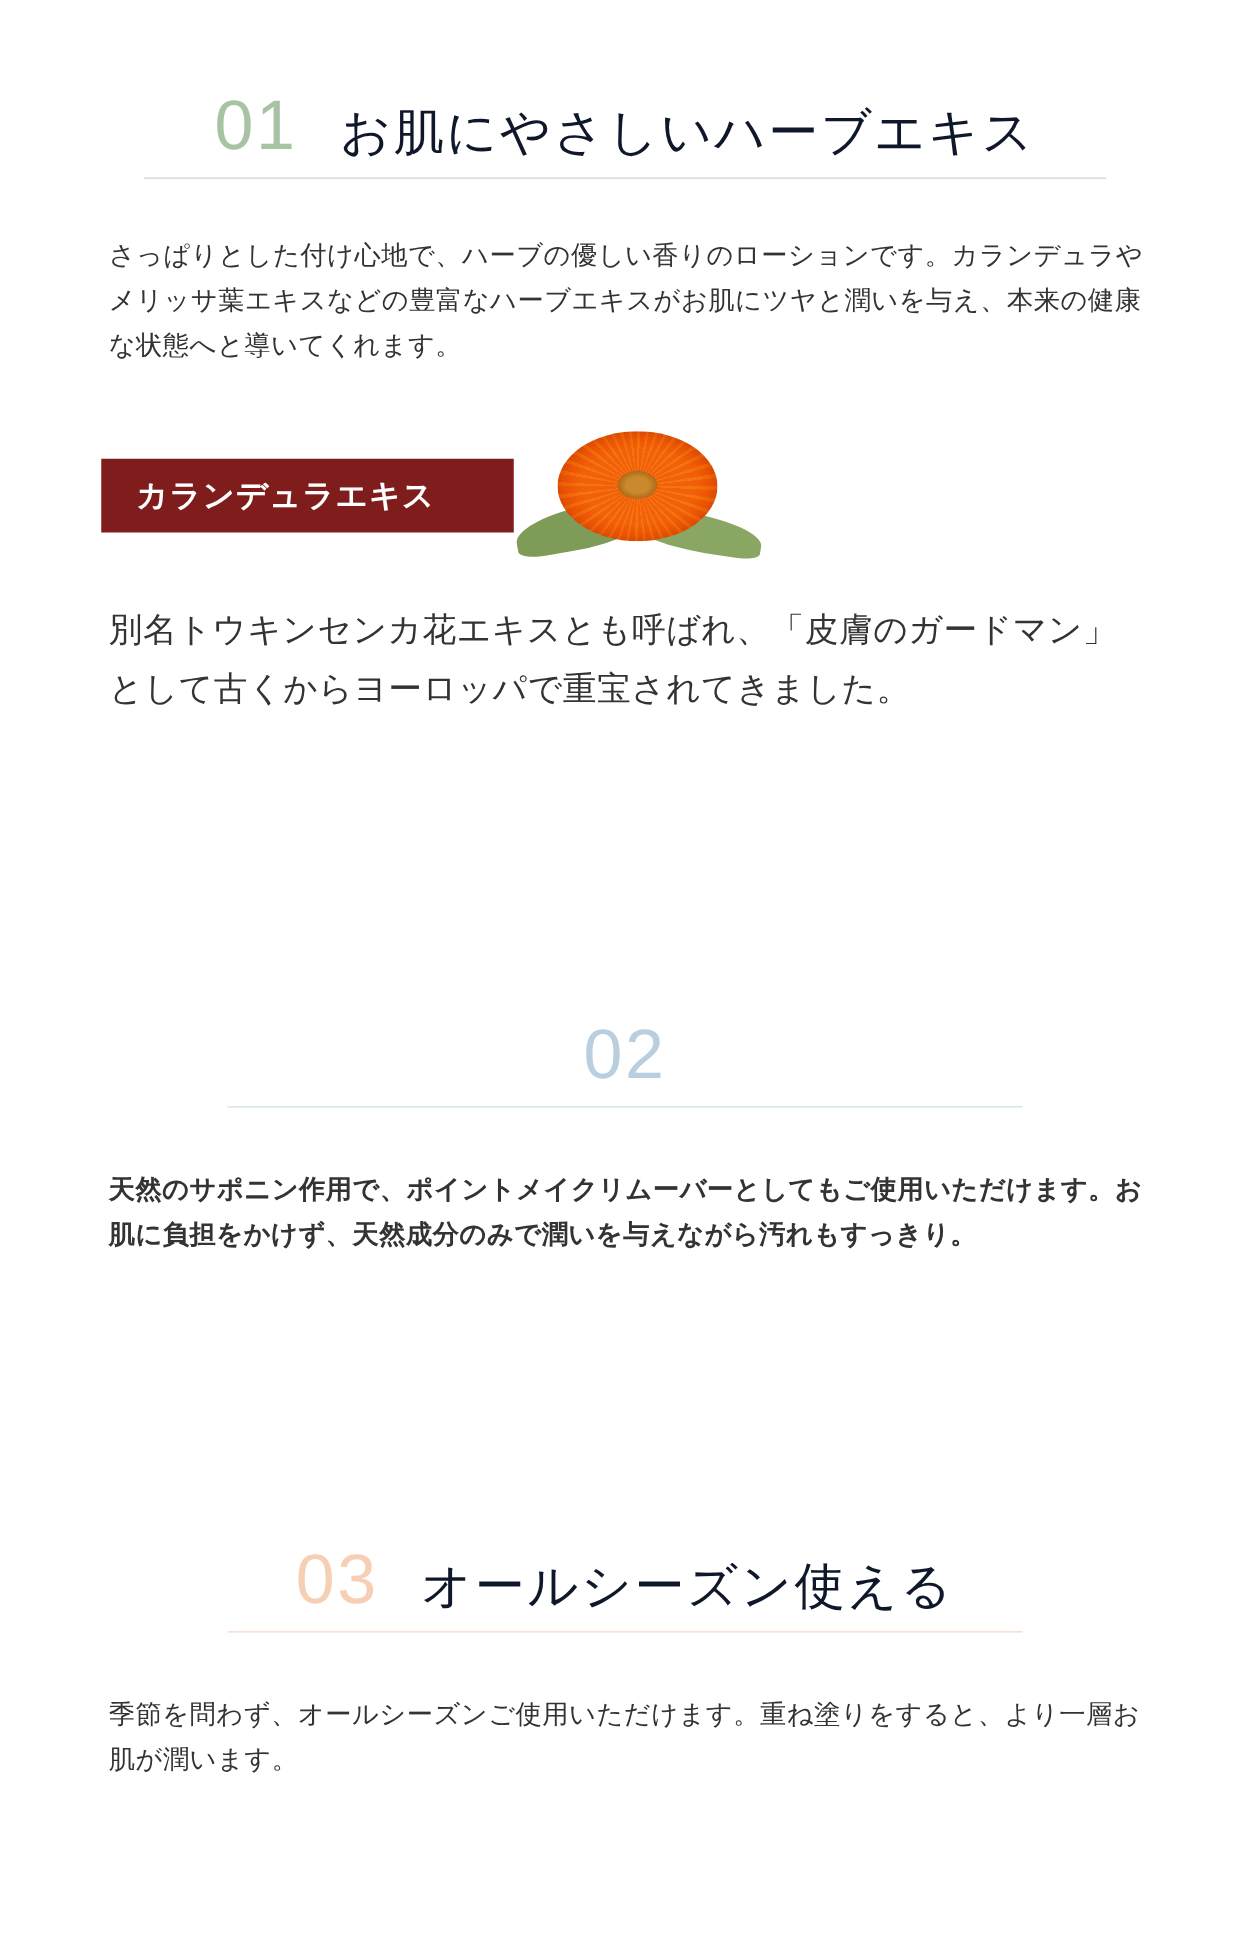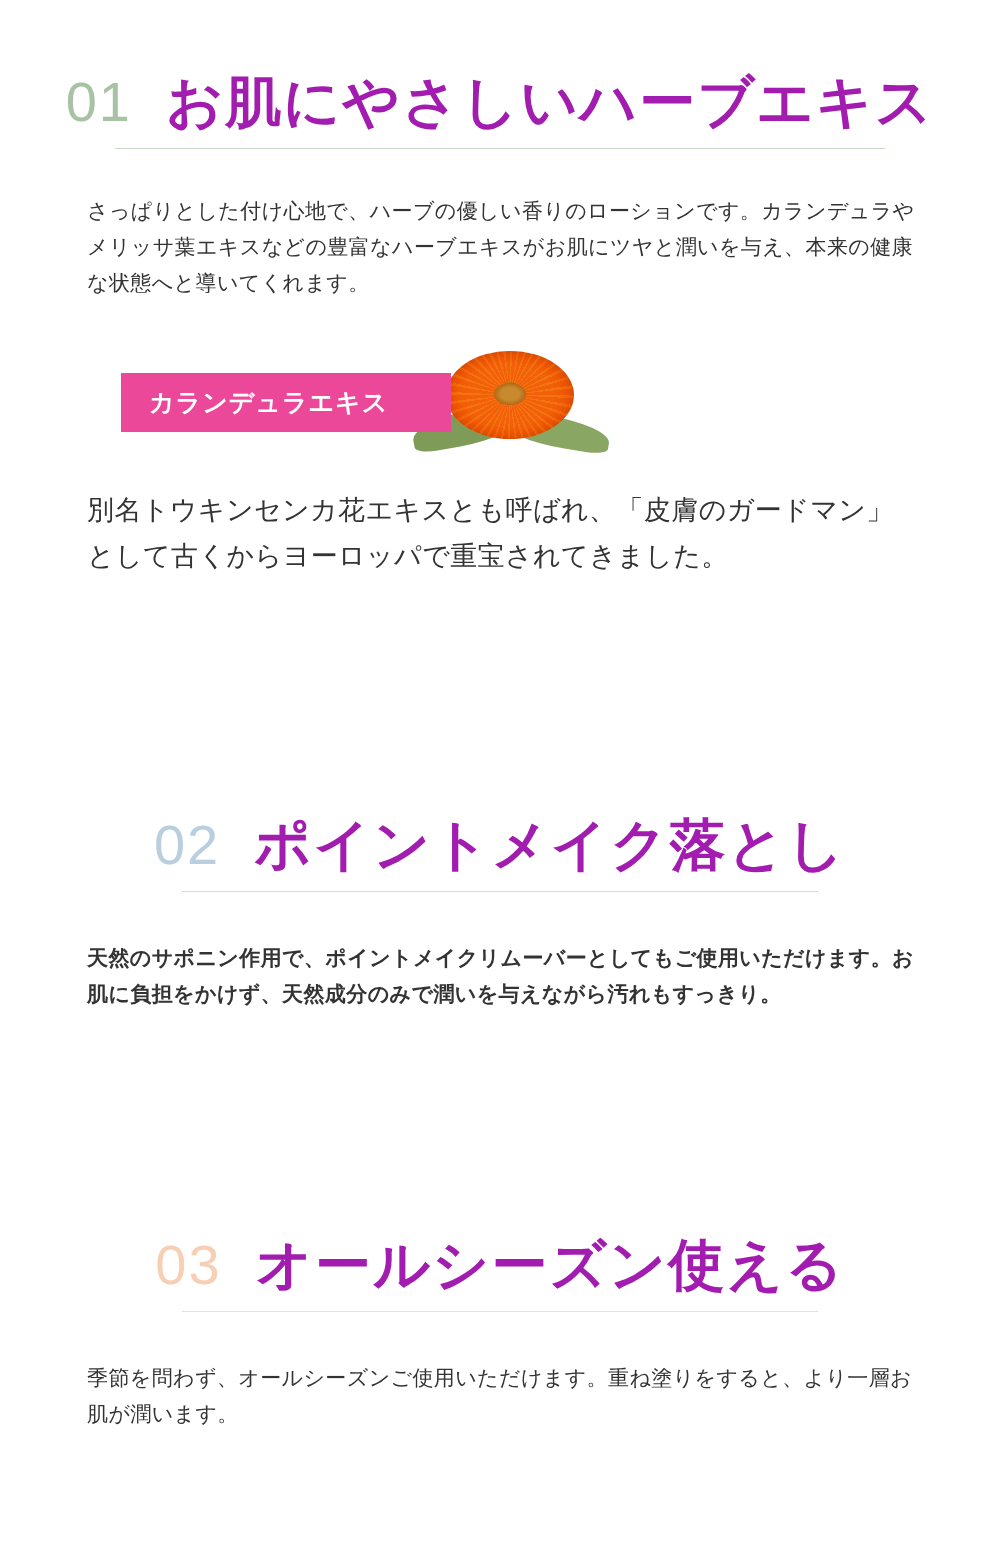--- a/index.html
+++ b/index.html
@@ -43,23 +43,23 @@
   .section-number {
     font-family: Liberation Sans, sans-serif;
     font-size: 56px;
     font-weight: 400;
     letter-spacing: 2px;
     line-height: 1;
   }
 
   .section-title {
     font-family: "Liberation Serif", "DejaVu Serif", serif;
-    font-size: 56px;
-    font-weight: 700;
-    color: #a21caf;
+    font-size: 40px;
+    font-weight: 400;
+    color: #0f172a;
     letter-spacing: 2px;
     line-height: 1.1;
     white-space: nowrap;
   }
 
   .heading-rule {
     height: 1px;
     width: 100%;
     margin: 0 auto;
   }
@@ -226,31 +226,30 @@
     <p class="section-body">さっぱりとした付け心地で、ハーブの優しい香りのローションです。カランデュラやメリッサ葉エキスなどの豊富なハーブエキスがお肌にツヤと潤いを与え、本来の健康な状態へと導いてくれます。</p>
 
     <div class="ingredient-block">
       <div class="flower-art">
         <span class="leaf l1"></span>
         <span class="leaf l2"></span>
         <span class="flower-head"></span>
         <span class="flower-rays"></span>
         <span class="flower-center"></span>
       </div>
-      <div class="ingredient-tag" style="background: #ec4899; color: rgb(255, 255, 255); margin-left: 40px;">カランデュラエキス</div>
+      <div class="ingredient-tag" style="background: #7f1d1d; color: rgb(255, 255, 255);">カランデュラエキス</div>
     </div>
 
     <p class="ingredient-desc">別名トウキンセンカ花エキスとも呼ばれ、「皮膚のガードマン」として古くからヨーロッパで重宝されてきました。</p>
   </div>
 
   <div class="section" id="section-2">
     <div class="heading-wrap">
       <div class="section-heading">
         <span class="section-number" style="color: rgb(185, 207, 223);">02</span>
-        <span class="section-title">ポイントメイク落とし</span>
       </div>
       <div class="heading-rule" style="background: rgb(205, 223, 233);"></div>
     </div>
     <p class="section-body">天然のサポニン作用で、ポイントメイクリムーバーとしてもご使用いただけます。お肌に負担をかけず、天然成分のみで潤いを与えながら汚れもすっきり。</p>
   </div>
 
   <div class="section" id="section-3">
     <div class="heading-wrap">
       <div class="section-heading">
         <span class="section-number" style="color: rgb(246, 207, 180);">03</span>

